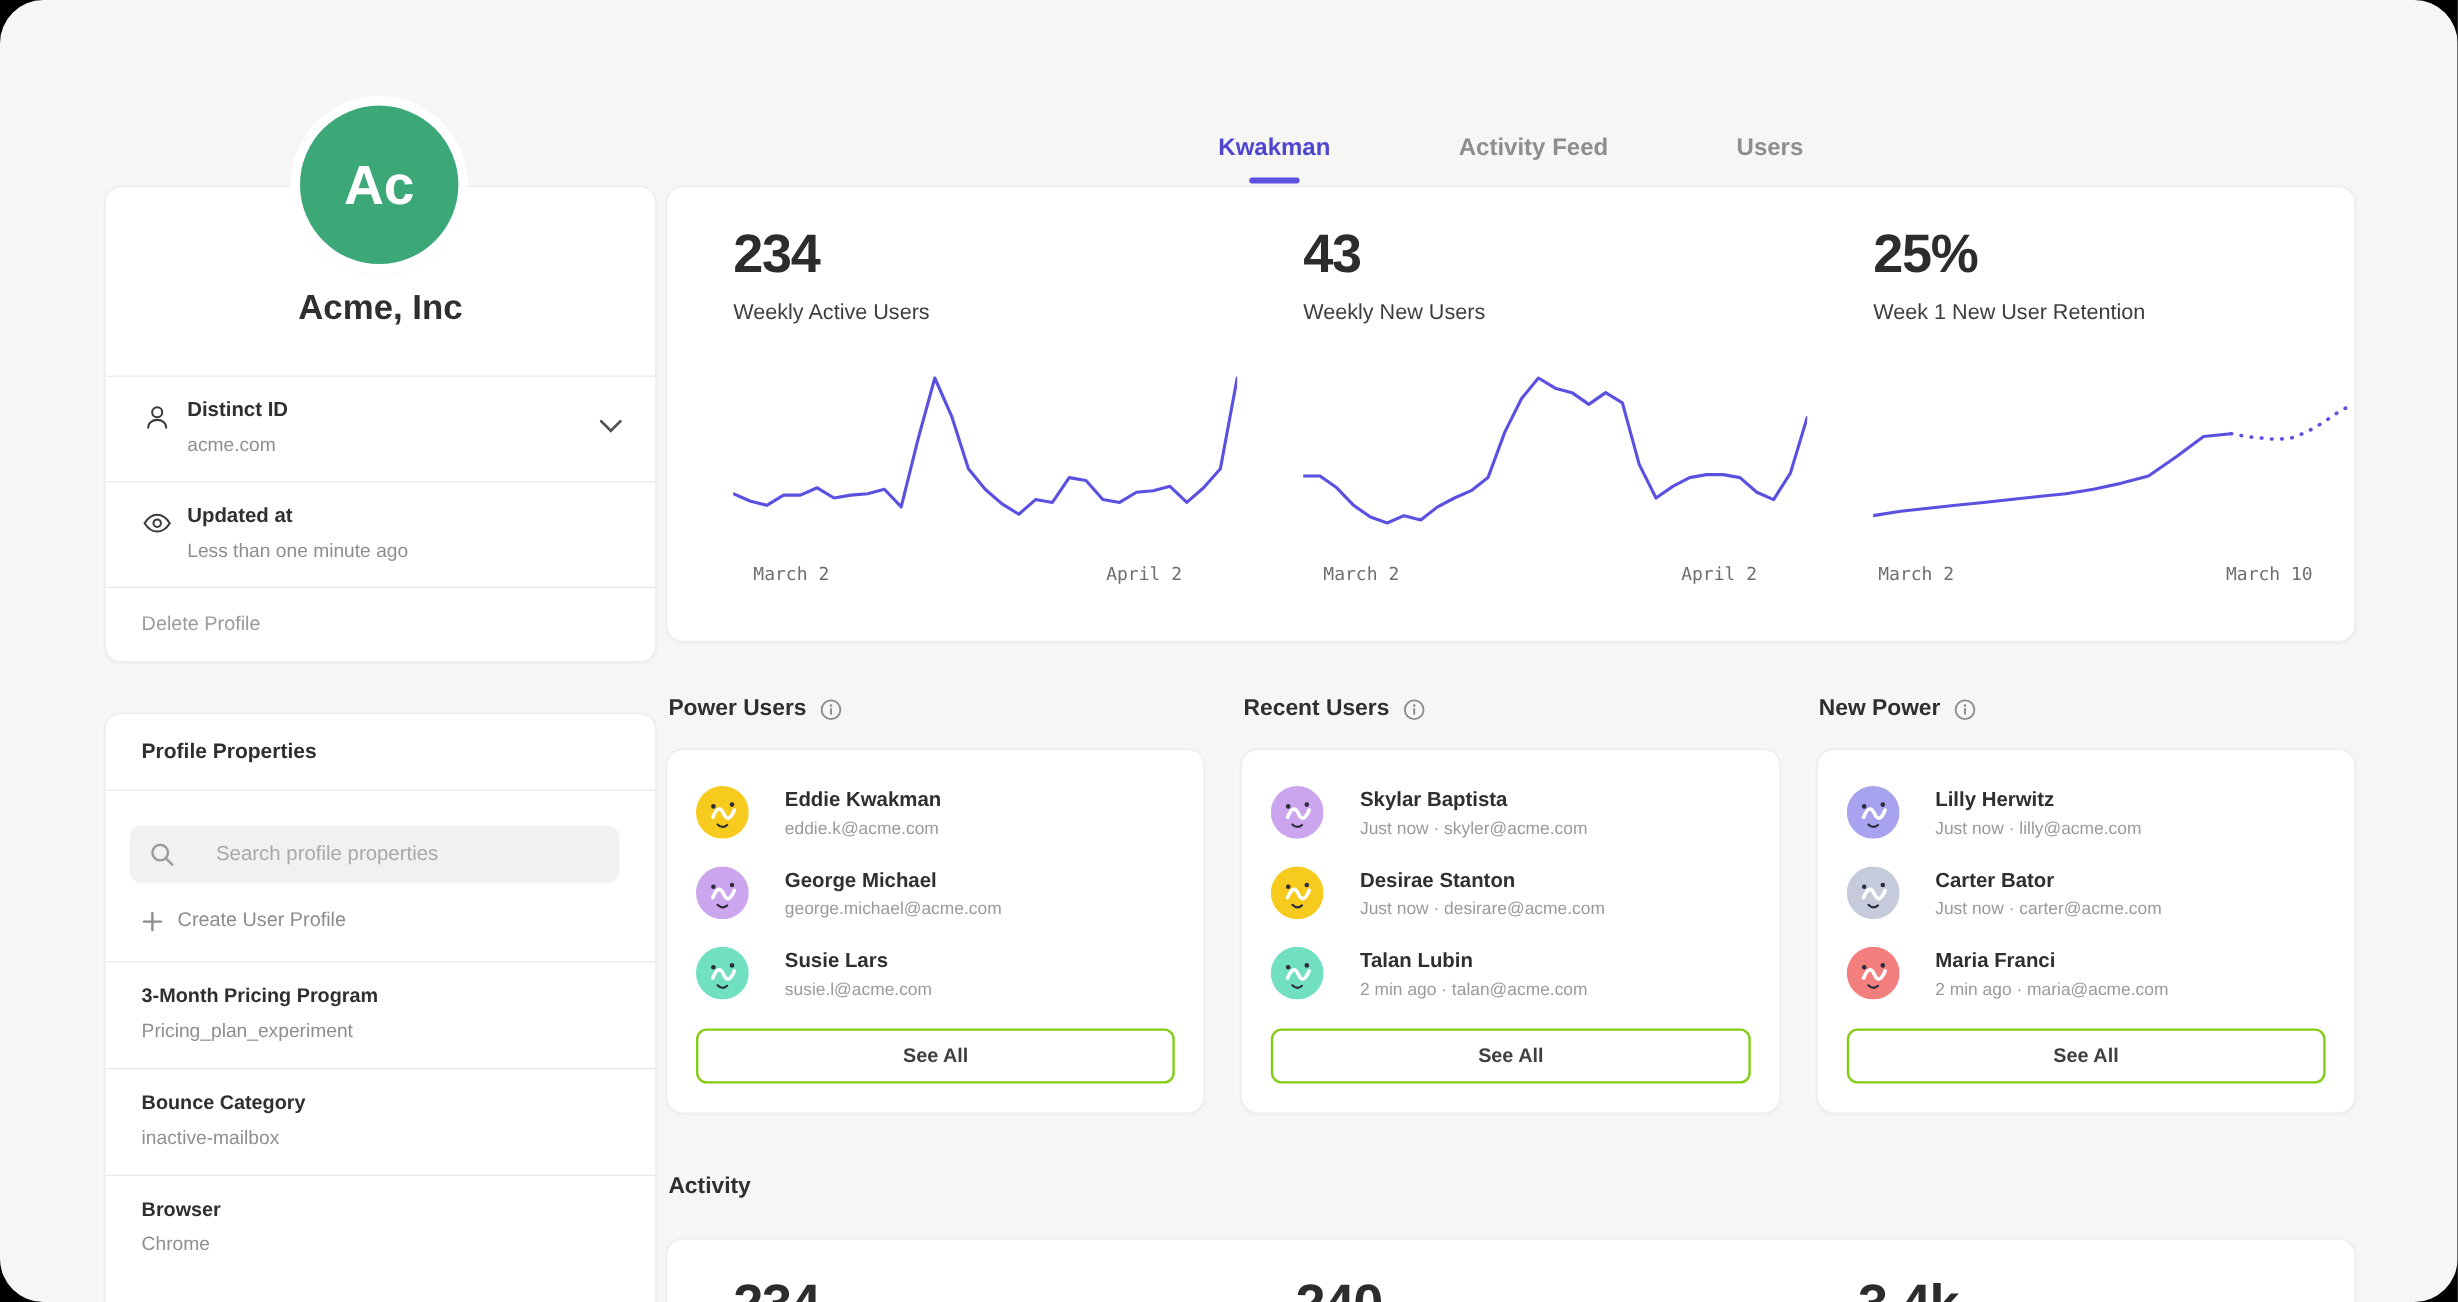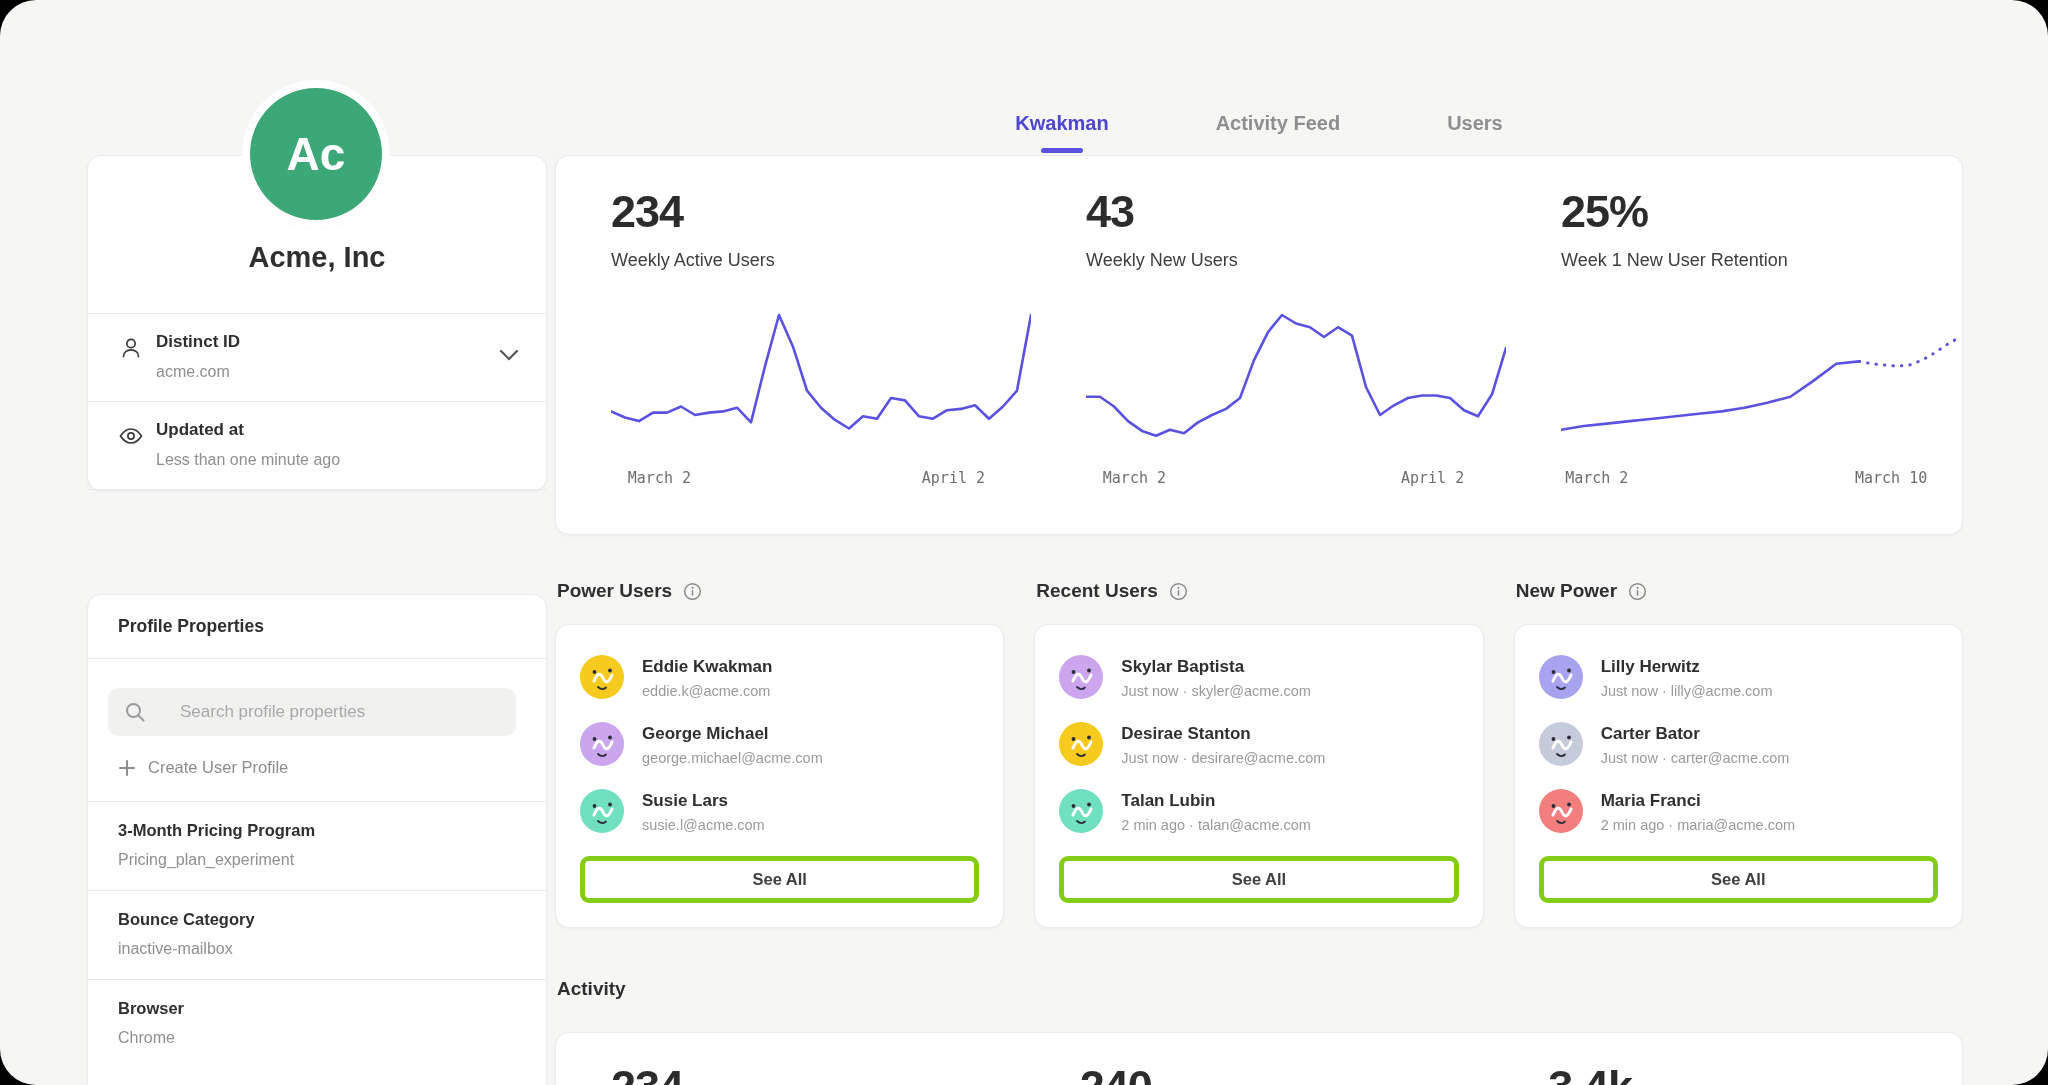--- a/index.html
+++ b/index.html
@@ -46,25 +46,25 @@
   .stat-value{font-size:45px;font-weight:700;color:#2c2c2c;letter-spacing:-1px;}
   .stat-label{margin-top:12px;font-size:18px;color:#3d3d3d;}
   .chart-wrap{position:relative;margin-top:30px;width:420px;}
   .chart-wrap svg{display:block;width:420px;height:150px;}
   .axis{position:relative;height:26px;margin-top:18px;font-family:"DejaVu Sans Mono",monospace;font-size:15px;color:#6e6e6e;}
   .axis span{position:absolute;top:0;white-space:nowrap;}
 
   .sections{position:absolute;left:555px;top:580px;width:1408px;display:grid;grid-template-columns:1fr 1fr 1fr;gap:30px;}
   .section-head{display:flex;align-items:center;gap:11px;font-size:19px;font-weight:700;color:#2f2f2f;padding-left:2px;}
   .user-card{margin-top:22px;height:304px;box-sizing:border-box;padding:30px 24px 24px 24px;display:flex;flex-direction:column;}
-  .user-row{display:flex;align-items:flex-start;gap:18px;margin-bottom:23px;}
+  .user-row{display:flex;align-items:flex-start;gap:30px;margin-bottom:23px;}
   .user-row svg{flex:0 0 44px;}
   .user-name{font-size:17px;font-weight:700;color:#2f2f2f;padding-top:2px;}
   .user-sub{margin-top:6px;font-size:14.5px;color:#9a9a9a;}
-  .see-all{margin-top:auto;height:42px;border:5px solid #84cc16;border-radius:9px;background:#fff;
+  .see-all{margin-top:auto;height:42px;border:2px solid #84cc16;border-radius:9px;background:#fff;
     display:flex;align-items:center;justify-content:center;font-size:16.5px;font-weight:600;color:#3f3f3f;cursor:pointer;}
 
   .activity-head{position:absolute;left:557px;top:978px;font-size:19px;font-weight:700;color:#2f2f2f;}
   .activity-card{position:absolute;left:555px;top:1032px;width:1408px;height:300px;box-sizing:border-box;
     display:grid;grid-template-columns:1fr 1fr 1fr;padding:28px 0 0 0;}
   .activity-card .stat-value{font-size:45px;}
 </style>
 </head>
 <body>
 
@@ -92,20 +92,21 @@
     <div class="field-row">
       <svg class="field-icon" viewBox="0 0 26 26" fill="none" stroke="#3b3b3b" stroke-width="1.7" stroke-linecap="round">
         <path d="M2.5 13c3-4.7 6.7-7 10.5-7s7.5 2.3 10.5 7c-3 4.7-6.7 7-10.5 7s-7.5-2.3-10.5-7z"></path>
         <circle cx="13" cy="13" r="3.1"></circle>
       </svg>
       <div class="field-label">Updated at</div>
       <div class="field-value">Less than one minute ago</div>
     </div>
     <div class="divider"></div>
 
+    <div class="delete-row">Delete Profile</div>
   </div>
 
   <div class="card props-card">
     <div class="props-title">Profile Properties</div>
     <div class="divider"></div>
 
     <div class="search-box">
       <svg width="22" height="22" viewBox="0 0 22 22" fill="none" stroke="#9a9a9a" stroke-width="2" stroke-linecap="round">
         <circle cx="9.5" cy="9.5" r="6.5"></circle>
           <line x1="14.5" y1="14.5" x2="19.5" y2="19.5"></line>

